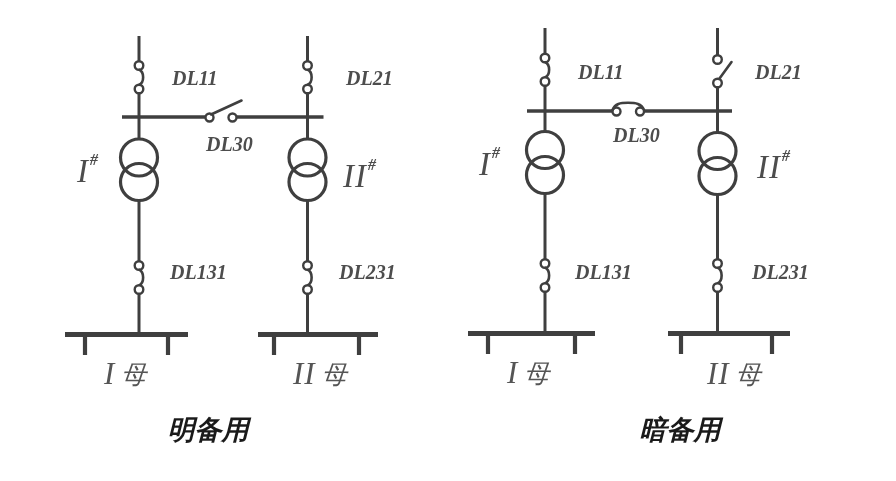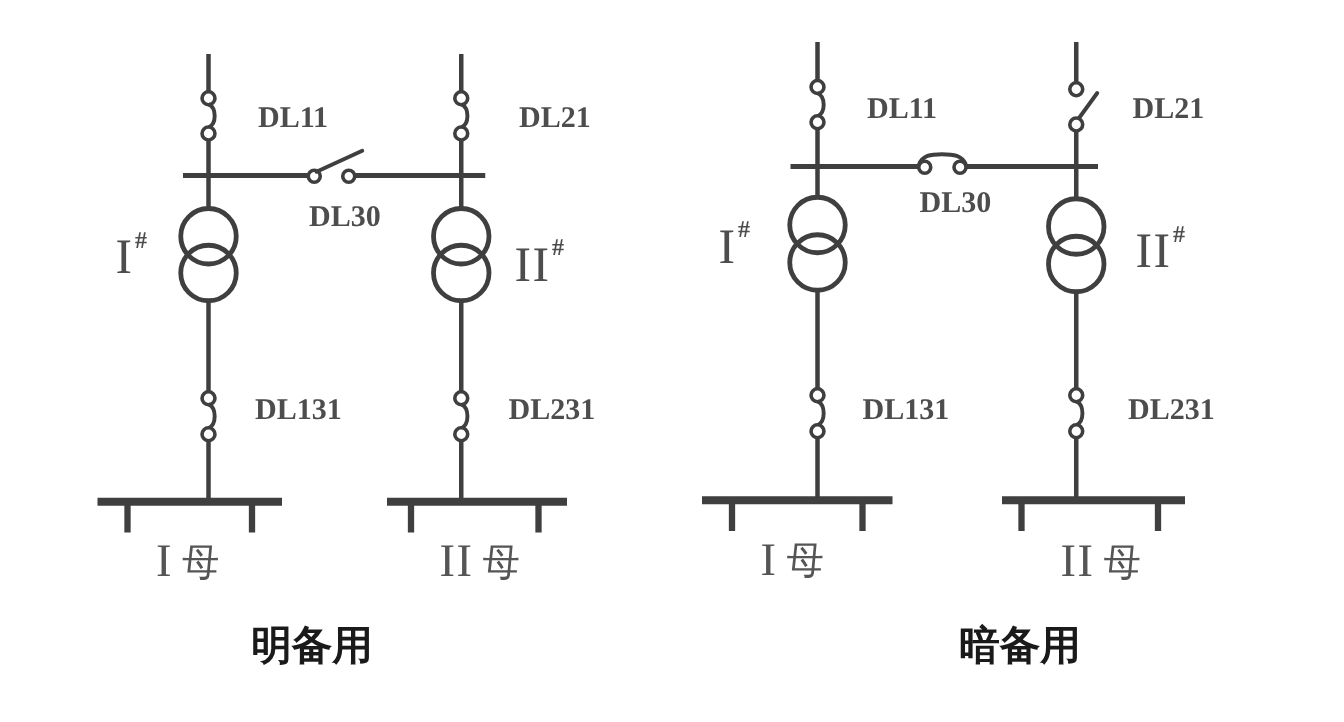--- a/index.html
+++ b/index.html
@@ -1,17 +1,17 @@
 <!DOCTYPE html>
 <html><head>
 <meta charset="utf-8">
 <style>
   html,body{margin:0;padding:0;background:#ffffff;}
   .canvas{position:relative;width:896px;height:481px;background:#ffffff;overflow:hidden;
-          font-family:"Liberation Serif","DejaVu Serif",serif;}
+          font-family:"Liberation Serif","DejaVu Serif",serif;font-style:italic;}
   svg{display:block;}
   .wire{stroke:#3f3f3f;stroke-width:3;fill:none;stroke-linecap:butt;}
   .tie{stroke:#3f3f3f;stroke-width:3.4;fill:none;}
   .bus{stroke:#3f3f3f;stroke-width:5.2;fill:none;}
   .stub{stroke:#3f3f3f;stroke-width:4.2;fill:none;}
   .term{fill:#ffffff;stroke:#3f3f3f;stroke-width:2.4;}
   .xfmr{fill:none;stroke:#3f3f3f;stroke-width:3.2;}
   .jog{stroke:#3f3f3f;stroke-width:2.6;fill:none;}
   .blade{stroke:#3f3f3f;stroke-width:2.6;fill:none;stroke-linecap:round;}
   .lbl{font-family:"Liberation Serif","DejaVu Serif",serif;font-weight:700;font-size:20px;fill:#4d4d4d;}

